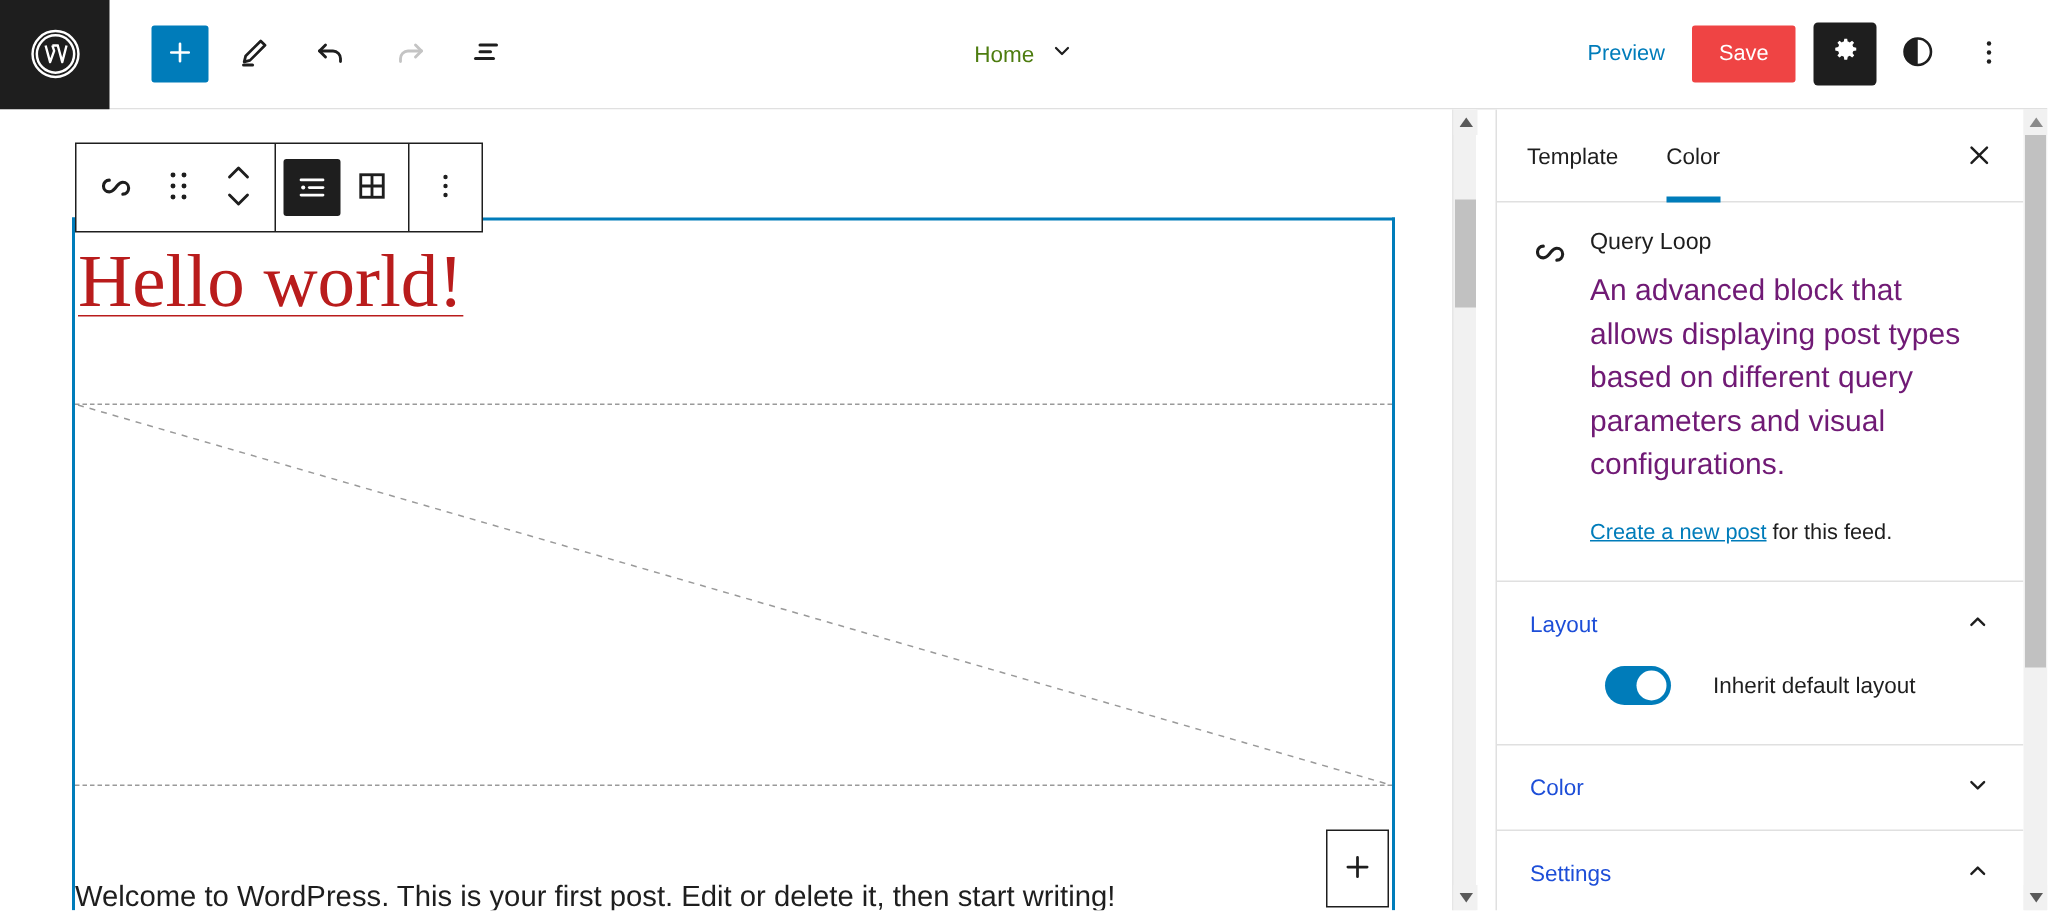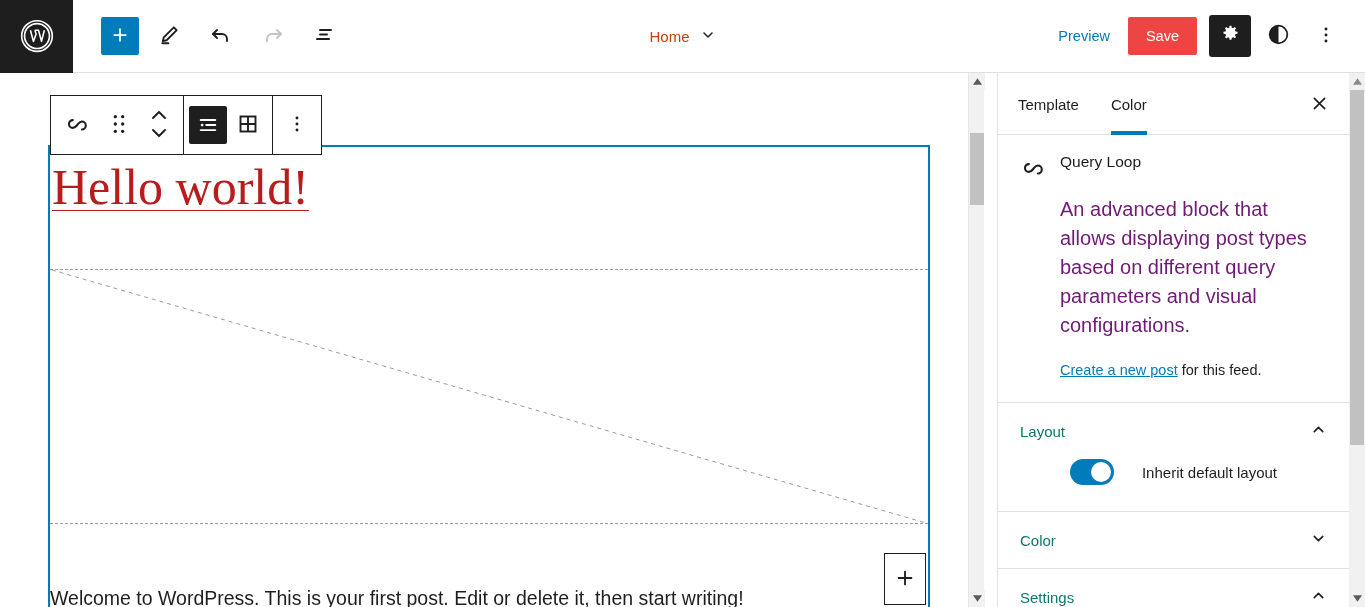--- a/index.html
+++ b/index.html
@@ -47,21 +47,21 @@
 
   .hdr-center {
     position: absolute; left: 0; right: 0;
     display: flex; align-items: center; justify-content: center;
     pointer-events: none;
   }
   .doc-title-btn {
     pointer-events: auto;
     display: flex; align-items: center; gap: 10px;
     background: transparent; border: none; cursor: pointer;
-    font-size: 15px; color: #c2410c;
+    font-size: 15px; color: #4d7c0f;
     font-family: "Liberation Sans", sans-serif;
     padding: 6px 10px; border-radius: 2px;
   }
 
   .hdr-right {
     margin-left: auto;
     display: flex; align-items: center; gap: 6px;
     padding-right: 18px;
   }
   .preview-btn {
@@ -239,21 +239,21 @@
   }
 
   .block-card {
     padding: 18px 22px 24px 22px;
     border-bottom: 1px solid #e0e0e0;
     display: flex; gap: 14px;
   }
   .block-card-icon { flex: 0 0 26px; padding-top: 2px; color: #1e1e1e; }
   .block-card-body { flex: 1; }
   .block-card-title {
-    font-size: 15.5px; color: #1e1e1e; margin-bottom: 24px;
+    font-size: 15.5px; color: #1e1e1e; margin-bottom: 9px;
   }
   .block-card-desc {
     font-size: 20px; line-height: 1.45; color: #701a75;
   }
   .block-card-feed {
     margin-top: 22px; font-size: 14.5px; color: #1e1e1e;
   }
   .block-card-feed a {
     color: #007cba; text-decoration: underline; cursor: pointer;
   }
@@ -261,21 +261,21 @@
   .panel {
     border-bottom: 1px solid #e0e0e0;
   }
   .panel-head {
     display: flex; align-items: center; justify-content: space-between;
     padding: 18px 22px;
     cursor: pointer;
     background: transparent; border: none; width: 100%;
     font-family: "Liberation Sans", sans-serif;
   }
-  .panel-title { font-size: 15px; color: #0f766e; font-weight: normal; }
+  .panel-title { font-size: 15px; color: #1d4ed8; font-weight: normal; }
   .panel-body { padding: 0 22px 26px 22px; }
 
   .toggle-row { display: flex; align-items: center; gap: 28px; justify-content: center; }
   .toggle {
     width: 44px; height: 26px; border-radius: 13px;
     background: #007cba; position: relative;
     cursor: pointer; border: none; flex: 0 0 44px;
   }
   .toggle .knob {
     position: absolute; top: 3px; right: 3px;

